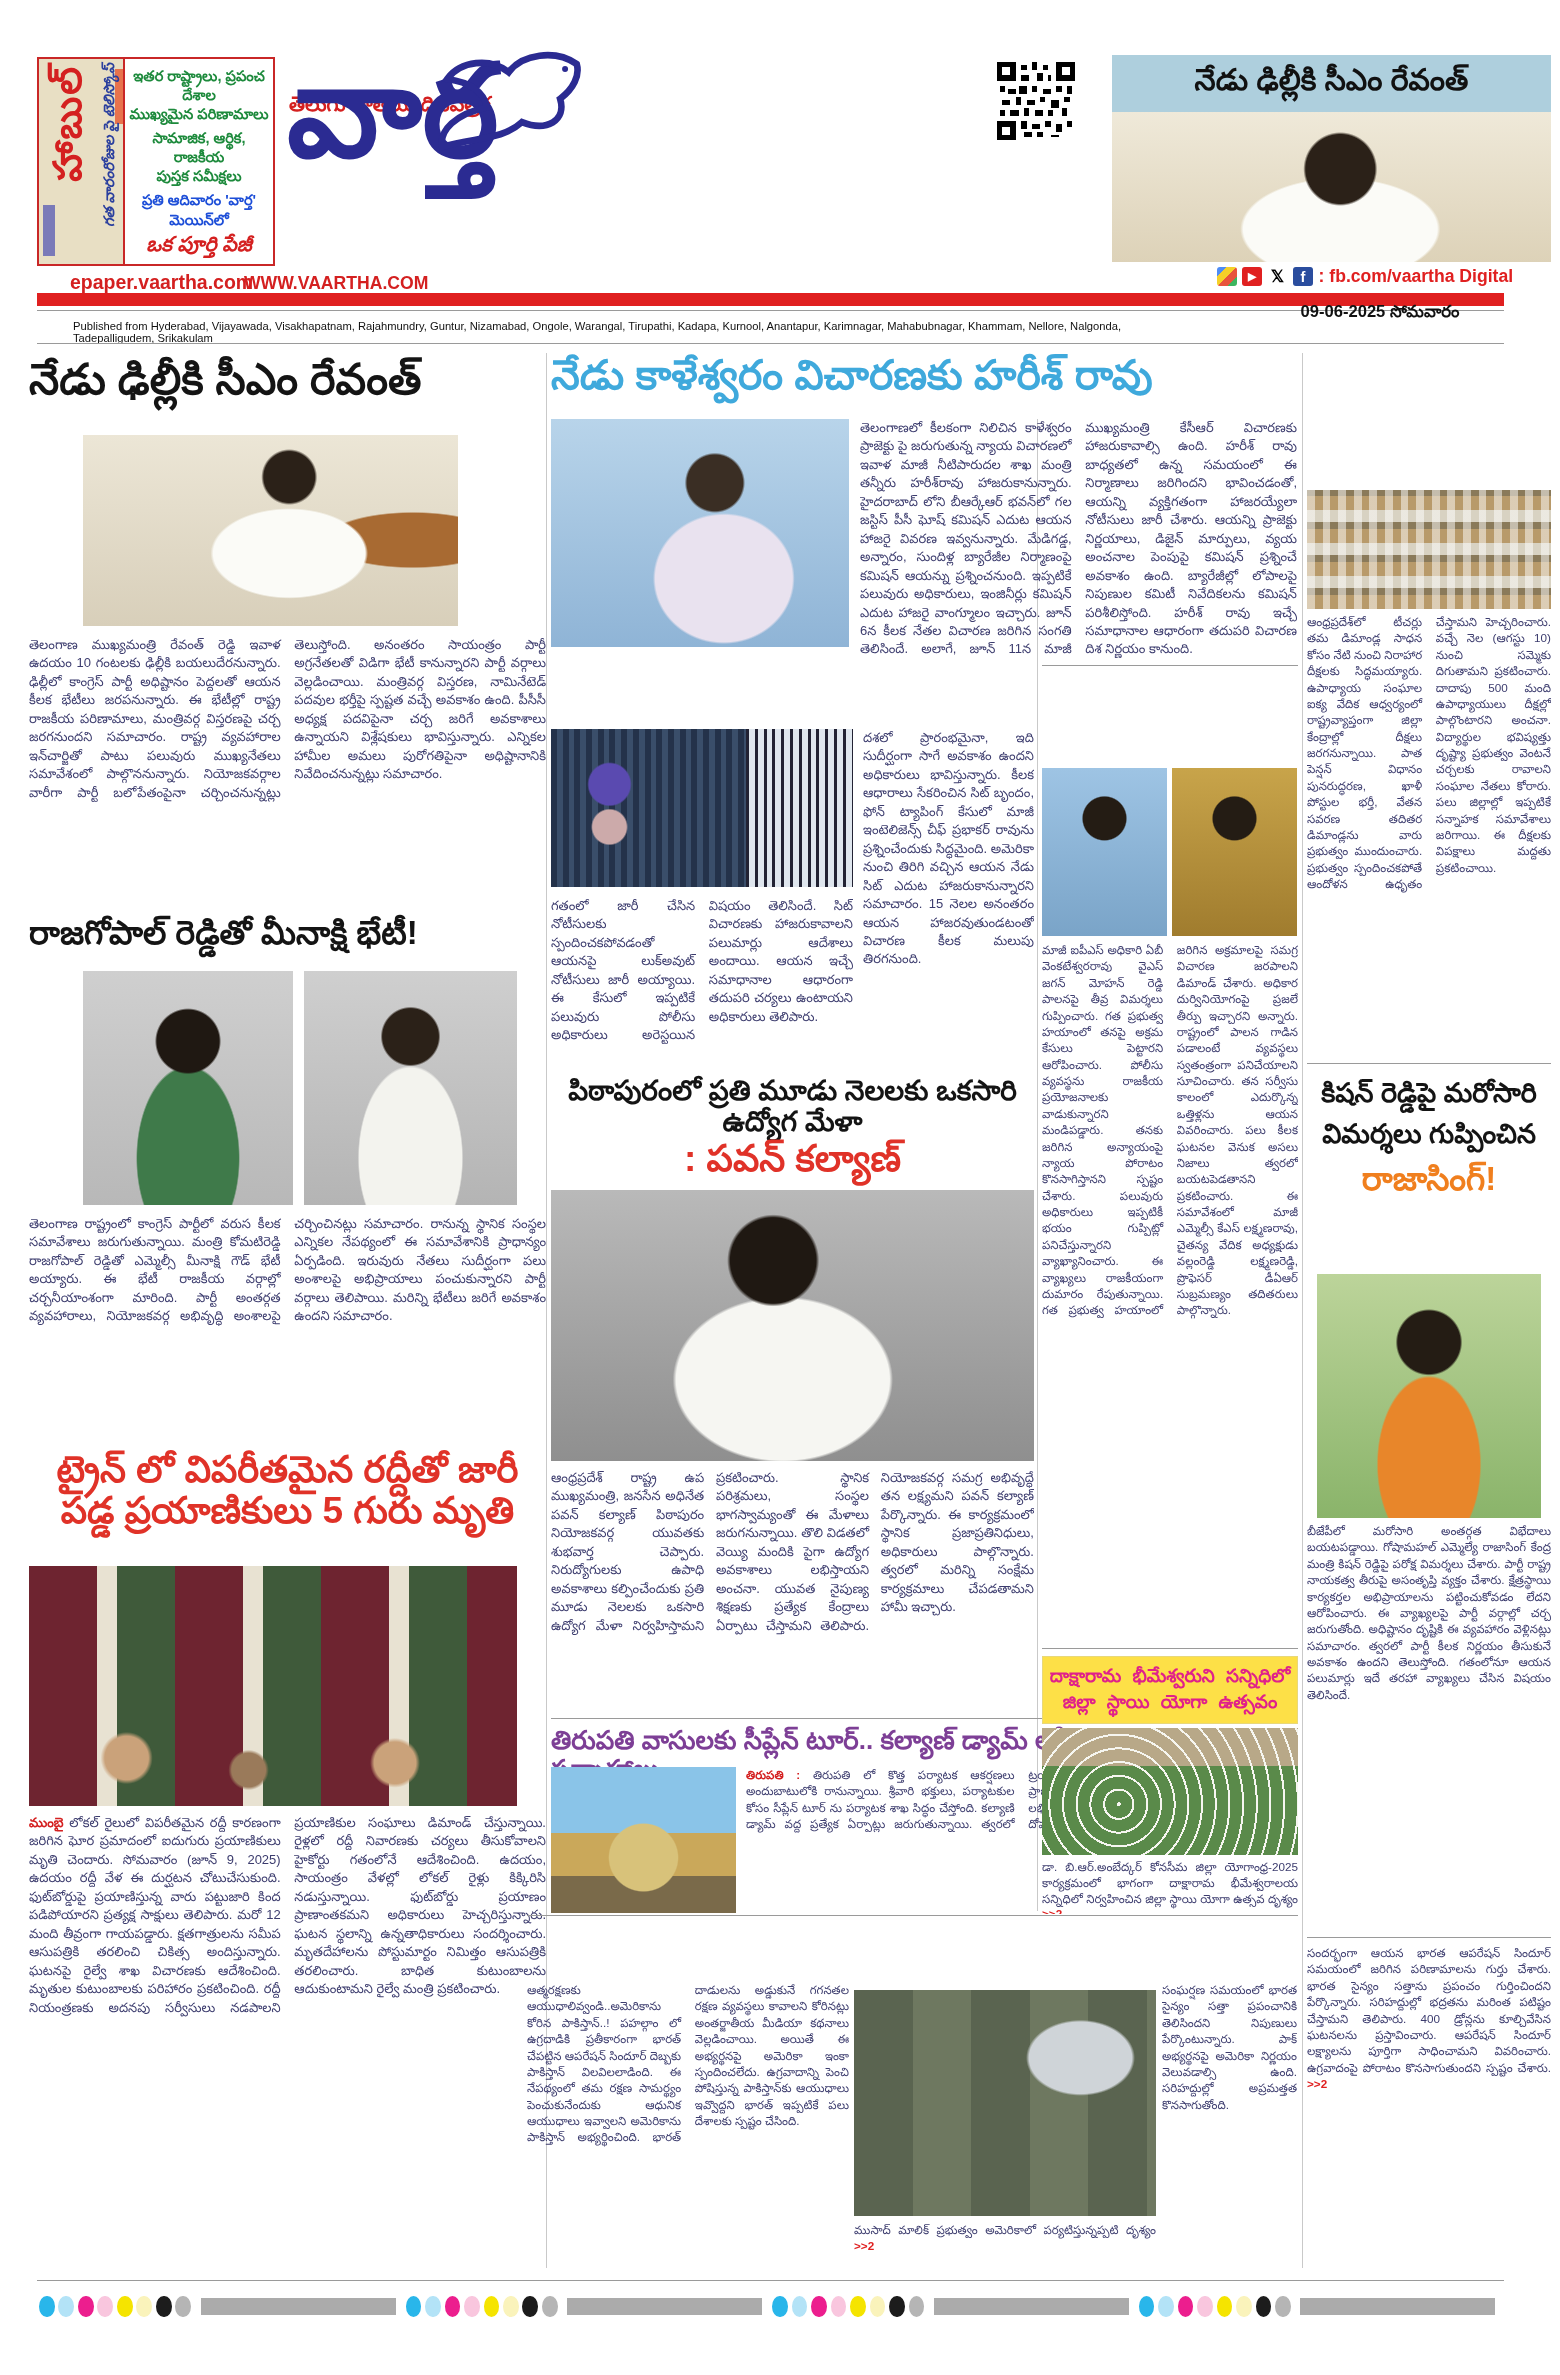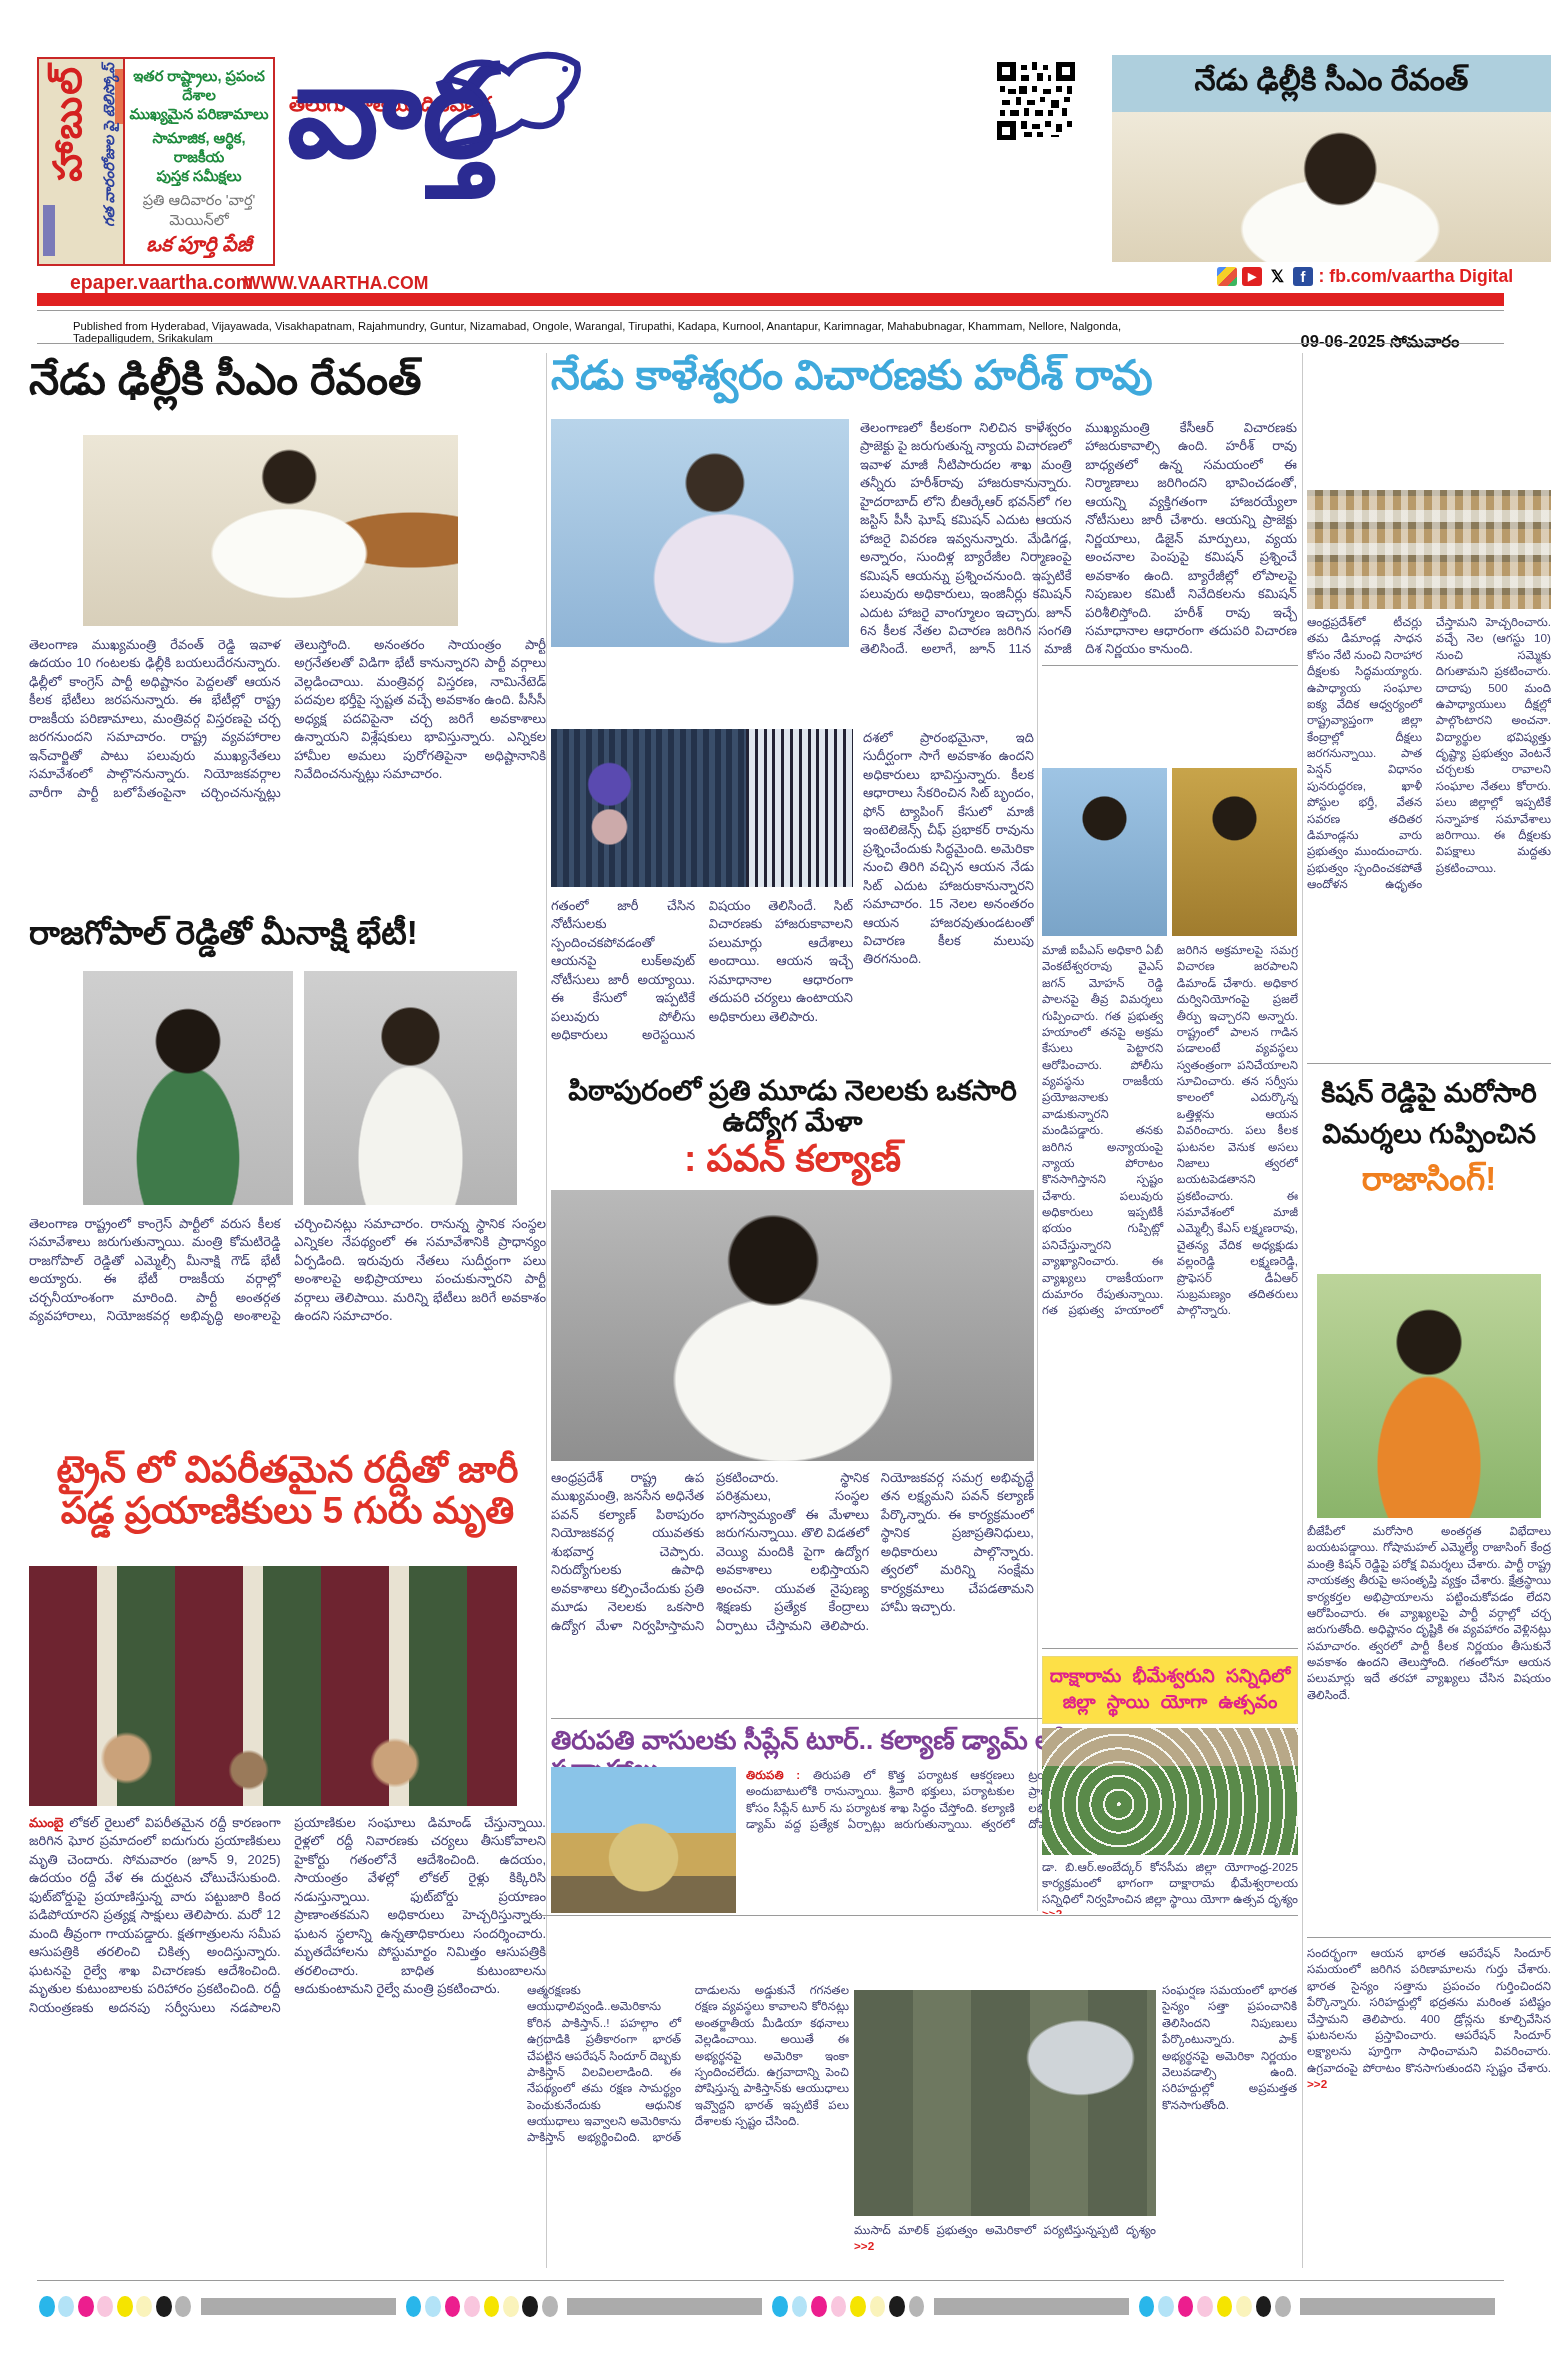--- a/index.html
+++ b/index.html
@@ -15,21 +15,21 @@
   .promo-left { width:86px; background:#e8dfc4; position:relative; border-right:2px solid #c92727; overflow:hidden; }
   .promo-vt { position:absolute; left:2px; top:5.9px; writing-mode:vertical-rl; transform:rotate(180deg);
               font-size:39px; font-weight:bold; color:#d42020; letter-spacing:2px; }
   .promo-vs { position:absolute; right:3.9px; top:3.9px; writing-mode:vertical-rl; transform:rotate(180deg);
               font-size:14.6px; font-style:italic; font-weight:bold; color:#2a3f9e; }
   .promo-accent1 { position:absolute; right:0; top:9.8px; width:7.8px; height:55px; background:#e8734d; }
   .promo-accent2 { position:absolute; left:3.9px; bottom:7.8px; width:11.7px; height:51px; background:#7a7ab8; }
   .promo-right { flex:1; text-align:center; padding:7.8px 3.9px 3.9px 3.9px; display:flex; flex-direction:column; justify-content:space-between; }
   .promo-green { color:#1d8a3c; font-weight:bold; font-size:14.6px; line-height:1.3; }
   .promo-sep { width:70%; height:1px; background:#e09ab0; margin:2.9px auto; }
-  .promo-blue { color:#737373; font-weight:normal; font-size:14.6px; }
+  .promo-blue { color:#1d4ed8; font-weight:bold; font-size:14.6px; }
   .promo-red  { color:#d42020; font-weight:bold; font-size:20.5px; font-style:italic; }
 
   .url-red { color:#d42020; font-weight:bold; font-size:19.5px; }
   .red-bar { left:37px; top:293px; width:1467px; height:12.7px; background:#e02020; }
 
   .tagline { left:289px; top:92px; width:273px; color:#d42020; font-weight:bold; font-size:20.5px; }
   .logo-text { left:287px; top:47px; width:410px; color:#2b2b92; font-weight:bold; font-size:129px; line-height:1.0; }
   .dove { left:419px; top:47px; }
 
   .qr { left:997px; top:62px; width:78px; height:78px; }
@@ -41,21 +41,21 @@
 
   .social-row { left:1217px; top:265px; width:332px; height:23.4px; display:flex; align-items:center; gap:5.9px; }
   .social-handle { color:#e02020; font-weight:bold; font-size:17.6px; }
   .icon { width:19.5px; height:19.5px; display:inline-flex; align-items:center; justify-content:center; border-radius:2.9px; font-weight:bold; }
   .ic-gnews { background:linear-gradient(135deg,#4e8cf5 25%,#f5d028 25% 50%,#e8533c 50% 75%,#3cb55e 75%); }
   .ic-yt { background:#e02020; color:#fff; font-size:10.7px; }
   .ic-x { background:#fff; color:#000; font-size:16.6px; }
   .ic-fb { background:#2a4d9e; color:#fff; font-size:14.6px; }
 
   .publine { left:73px; top:320px; width:1131px; font-size:11.2px; color:#111; }
-  .dateline { left:1258px; top:332px; width:244px; font-size:16.6px; font-weight:bold; color:#111; text-align:center; }
+  .dateline { left:1258px; top:302px; width:244px; font-size:16.6px; font-weight:bold; color:#111; text-align:center; }
   .hair { background:#9a9a9a; height:1px; }
 
   
   .hl { font-weight:bold; line-height:1.12; }
   .h-black { color:#141414; }
   .h-blue { color:#3fa9dc; }
   .h-red { color:#e03228; }
   .h-purple { color:#7d3f96; }
   .h-navy { color:#3c3c94; }
   .h-orange { color:#f07f1e; }

